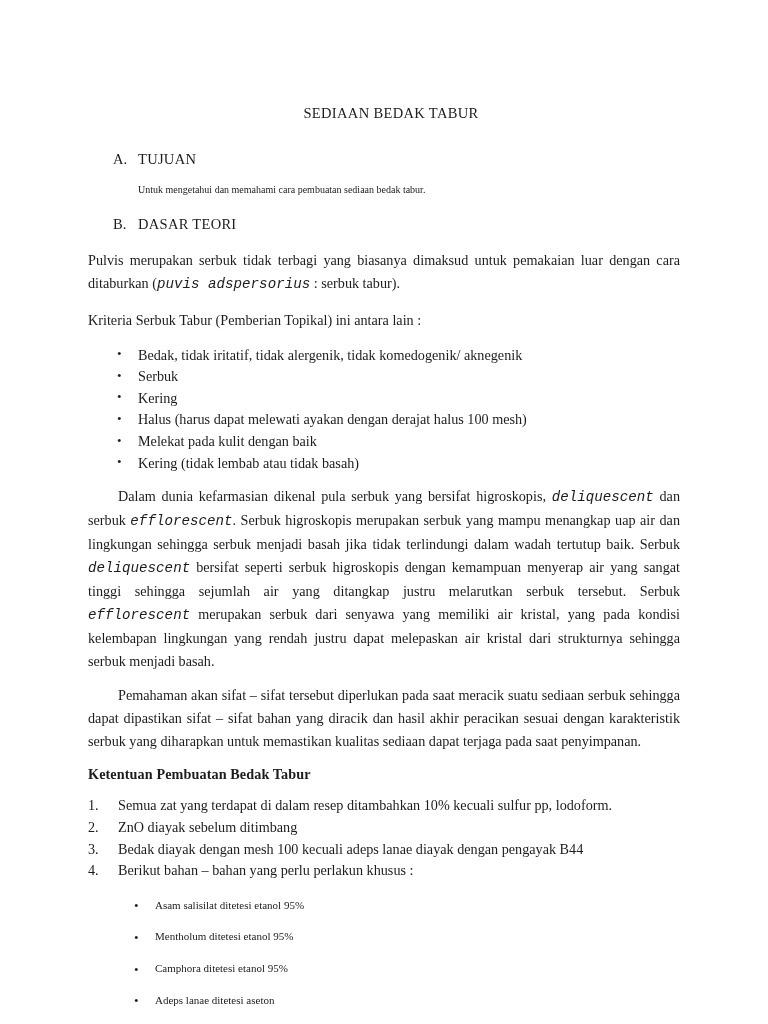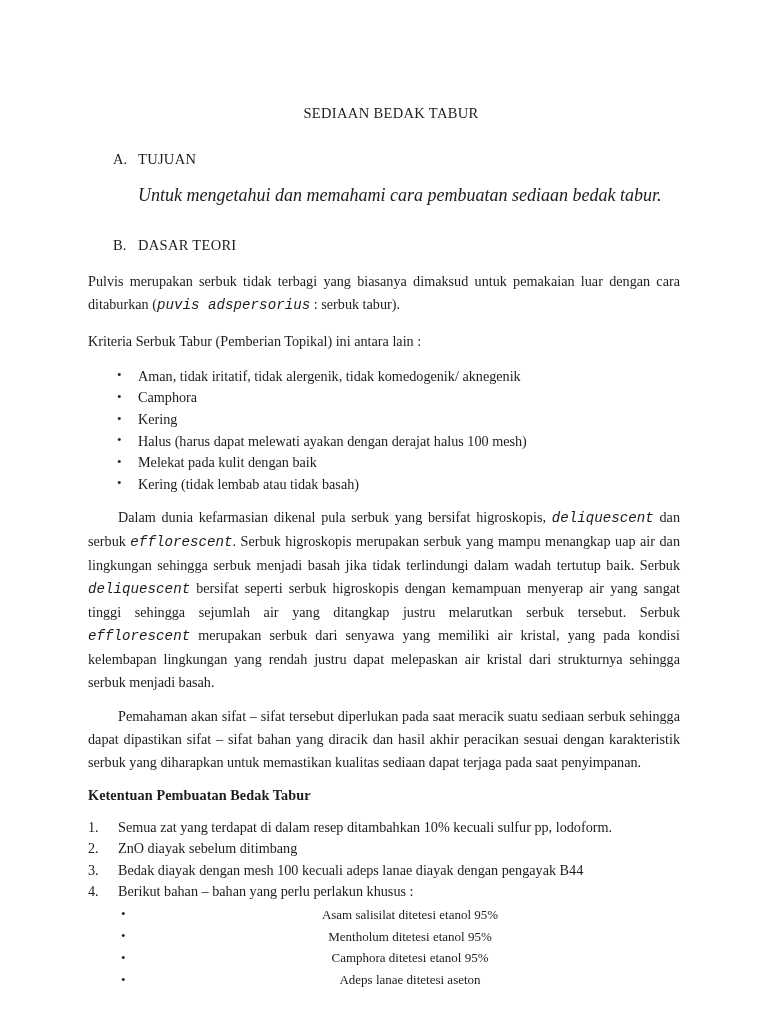--- a/index.html
+++ b/index.html
@@ -43,25 +43,24 @@
   }
   .section-head .sec-letter {
     display: inline-block;
     width: 25px;
     flex: 0 0 25px;
   }
   .section-head .sec-label {
     letter-spacing: 0.3px;
   }
   .sub-para {
-    font-size: 18px;
+    font-size: 10px;
     line-height: 1.4;
-    margin: 0 0 28px 0;
+    margin: 0 0 18px 0;
     padding-left: 50px;
-    font-style: italic;
   }
   p.body-text {
     font-size: 14.2px;
     line-height: 1.62;
     margin: 0 0 11px 0;
     text-align: justify;
     text-justify: inter-word;
   }
   p.body-text.indented {
     text-indent: 30px;
@@ -114,26 +113,25 @@
     position: absolute;
     left: 0;
     top: 0;
   }
   ul.sub-bullets {
     list-style: none;
     margin: 0;
     padding: 0 0 0 1px;
   }
   ul.sub-bullets li {
-    font-size: 13px;
+    font-size: 11px;
     line-height: 1.52;
     position: relative;
     padding-left: 21px;
-    margin: 2px;
-    text-align: center;
+    margin: 15px;
   }
   ul.sub-bullets li::before {
     content: "\2022";
     position: absolute;
     left: 0;
     top: -0.5px;
     font-size: 13px;
   }
   i, .ital { font-style: italic; font-family: Liberation Mono, monospace; }
 </style>
@@ -154,22 +152,22 @@
   <div class="section-head">
     <span class="sec-letter">B.</span>
     <span class="sec-label">DASAR TEORI</span>
   </div>
 
   <p class="body-text tight"><span>Pulvis merupakan serbuk tidak terbagi yang biasanya dimaksud untuk pemakaian luar dengan cara ditaburkan (</span><i>puvis adspersorius</i><span> : serbuk tabur).</span></p>
 
   <p class="body-text tight">Kriteria Serbuk Tabur (Pemberian Topikal) ini antara lain :</p>
 
   <ul class="bullets">
-    <li>Aman, tidak iritatif, tidak alergenik, tidak komedogenik/ aknegenik</li>
-    <li>Camphora</li>
+    <li>Bedak, tidak iritatif, tidak alergenik, tidak komedogenik/ aknegenik</li>
+    <li>Serbuk</li>
     <li>Kering</li>
     <li>Halus (harus dapat melewati ayakan dengan derajat halus 100 mesh)</li>
     <li>Melekat pada kulit dengan baik</li>
     <li>Kering (tidak lembab atau tidak basah)</li>
   </ul>
 
   <p class="body-text indented"><span>Dalam dunia kefarmasian dikenal pula serbuk yang bersifat higroskopis, </span><i>deliquescent</i><span> dan serbuk </span><i>efflorescent</i><span>. Serbuk higroskopis merupakan serbuk yang mampu menangkap uap air dan lingkungan sehingga serbuk menjadi basah jika tidak terlindungi dalam wadah tertutup baik. Serbuk </span><i>deliquescent</i><span> bersifat seperti serbuk higroskopis dengan kemampuan menyerap air yang sangat tinggi sehingga sejumlah air yang ditangkap justru melarutkan serbuk tersebut. Serbuk </span><i>efflorescent</i><span> merupakan serbuk dari senyawa yang memiliki air kristal, yang pada kondisi kelembapan lingkungan yang rendah justru dapat melepaskan air kristal dari strukturnya sehingga serbuk menjadi basah.</span></p>
 
   <p class="body-text indented">Pemahaman akan sifat – sifat tersebut diperlukan pada saat meracik suatu sediaan serbuk sehingga dapat dipastikan sifat – sifat bahan yang diracik dan hasil akhir peracikan sesuai dengan karakteristik serbuk yang diharapkan untuk memastikan kualitas sediaan dapat terjaga pada saat penyimpanan.</p>
 

